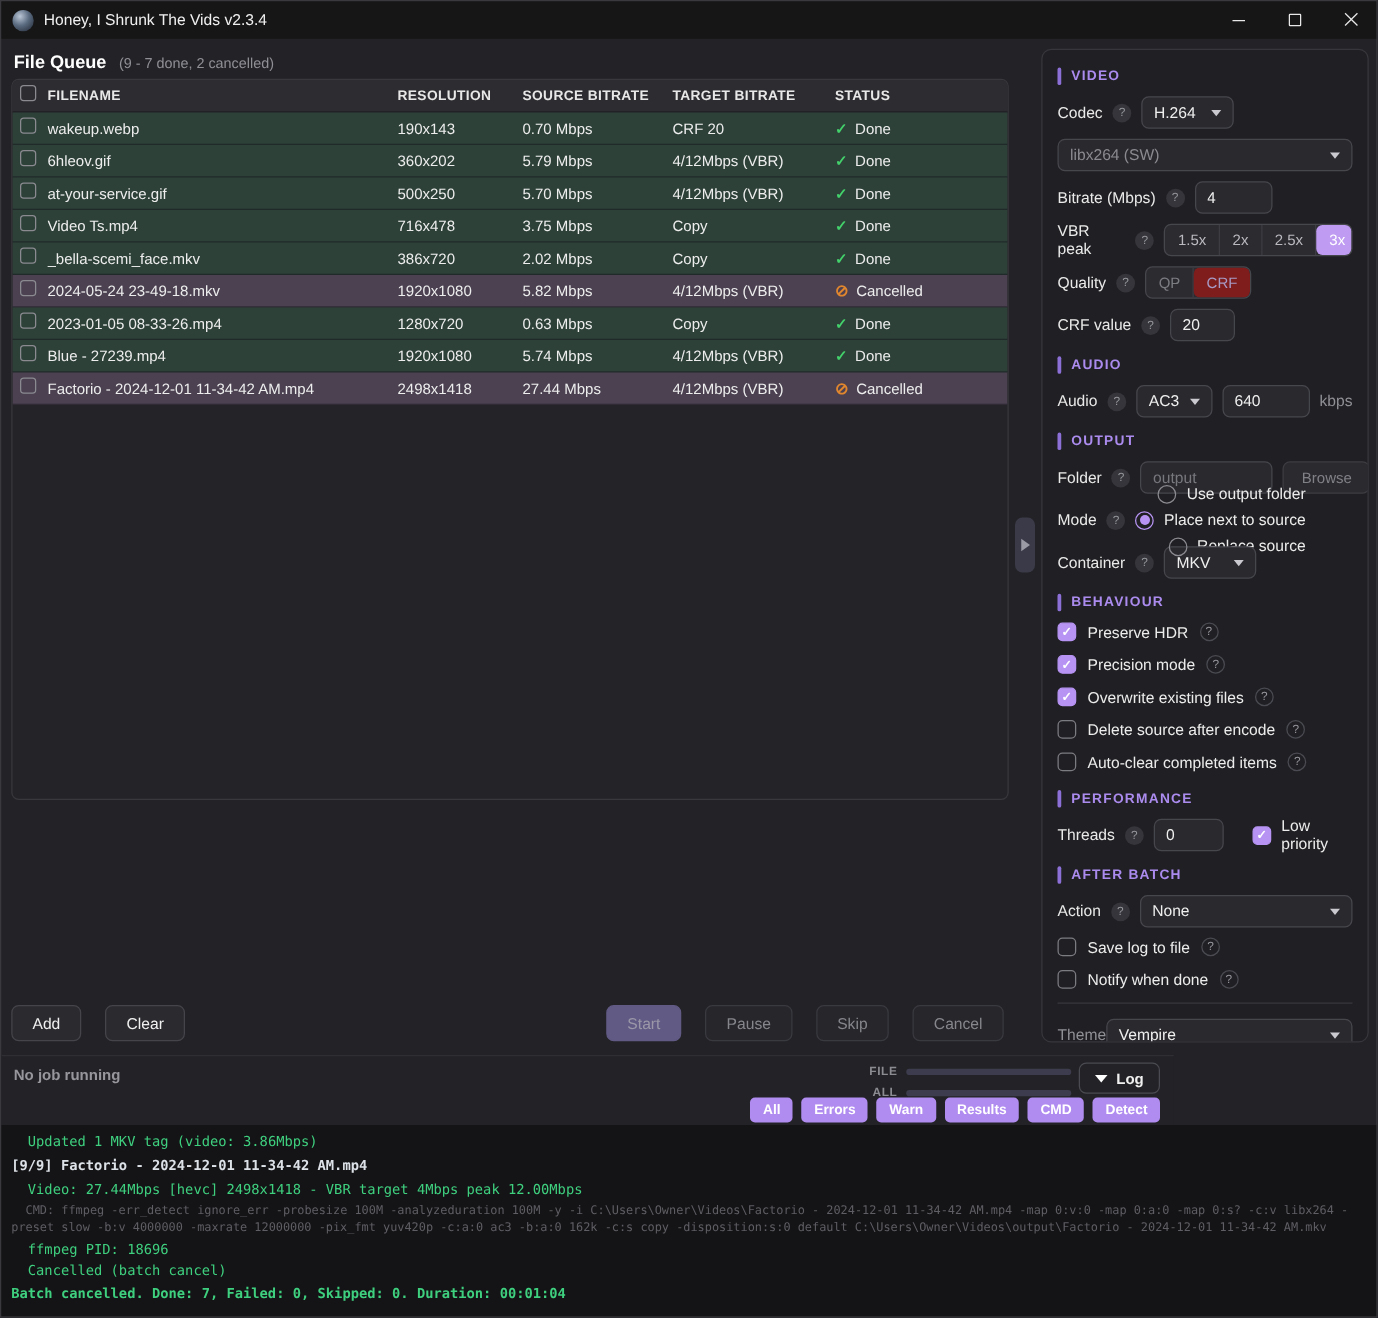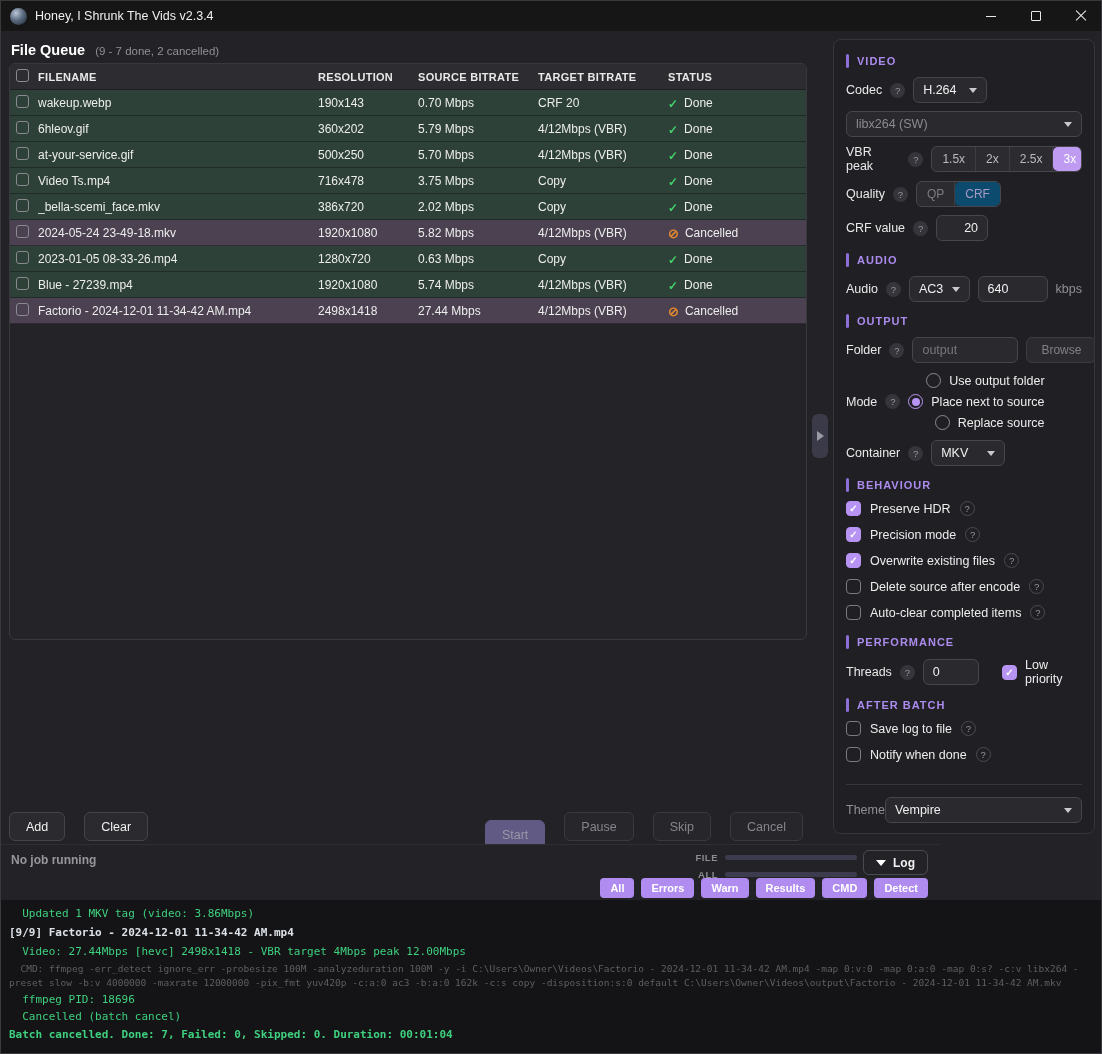--- a/index.html
+++ b/index.html
@@ -30,21 +30,21 @@
   .trow{border-bottom:1px solid rgba(20,20,24,.5);}
   .trow.done{background:#2d4138;}
   .trow.cancelled{background:#4b4151;}
   .td{color:#ededed;font-size:12px;white-space:nowrap;overflow:hidden;}
   .cb-box{width:13px;height:13px;border:1px solid #8a8a90;border-radius:3px;display:inline-block;background:transparent;}
   .tcell.status{display:flex;align-items:center;gap:6px;}
   .status-icon.done::before{content:"✓";color:#43d16b;font-weight:700;font-size:12px;}
   .status-icon.cancelled::before{content:"⊘";color:#e0862e;font-weight:700;font-size:13px;}
   .queue-actions{position:absolute;left:8px;top:773px;width:794px;display:flex;gap:19px;align-items:center;}
   .btn{height:29px;padding:0 16px;border-radius:6px;background:#2a2a2f;border:1px solid #44444a;color:#f0f0f0;font-size:12.5px;display:flex;align-items:center;justify-content:center;}
-  .btn.primary-disabled{background:#615a84;border-color:#615a84;color:#9b97a8;margin-top:16px;}
+  .btn.primary-disabled{background:#615a84;border-color:#615a84;color:#9b97a8;}
   .btn.disabled{color:#85858c;border-color:#393940;background:#26262b;}
   .spacer{flex:1;}
 
   
   .splitter{position:absolute;left:808px;top:30px;width:22px;height:813px;}
   .splitter-handle{position:absolute;left:3px;top:383px;width:16px;height:44px;background:#3a3a49;border-radius:6px;display:flex;align-items:center;justify-content:center;}
   .tri-right{width:0;height:0;border-top:5px solid transparent;border-bottom:5px solid transparent;border-left:7px solid #9b9ba6;}
 
   
   .sidebar{position:absolute;left:830px;top:30px;width:272px;height:813px;padding:8px 8px 10px 2px;}
@@ -57,26 +57,26 @@
   .lbl.dim{color:#8f8f96;}
   .help{width:15px;height:15px;border-radius:50%;background:#35353b;color:#97979e;font-size:9.5px;display:inline-flex;align-items:center;justify-content:center;flex:none;}
   .help::before{content:"?";}
   .help.outline{background:transparent;border:1px solid #4a4a52;}
   .select{height:26px;background:#29292e;border:1px solid #46464d;border-radius:6px;color:#efefef;font-size:12.5px;display:inline-flex;align-items:center;padding:0 9px;justify-content:space-between;gap:8px;}
   .select.dimtext{color:#8a8a90;}
   .chev{width:0;height:0;border-left:4px solid transparent;border-right:4px solid transparent;border-top:5px solid #c9c9cf;flex:none;}
   .w72{width:74px;} .w70{width:72px;} .wfull{width:100%;} .wflex{flex:1;}
   .input{height:26px;background:#29292e;border:1px solid #46464d;border-radius:6px;color:#efefef;font-size:12.5px;padding:0 9px;font-family:"Liberation Sans",sans-serif;}
   .input::placeholder{color:#77777e;}
-  .in60{width:62px;} .in70{width:70px;} .in55{width:56px;} .in50{width:52px;text-align:right;} .in105{width:106px;}
+  .in60{width:62px;} .in70{width:70px;} .in55{width:56px;} .in50{width:52px;} .in105{width:106px;}
   .seggroup{display:flex;border:1px solid #46464d;border-radius:6px;overflow:hidden;background:#2b2b30;}
   .seg{padding:0 10px;height:24px;display:flex;align-items:center;color:#b9b9bf;font-size:12px;border-right:1px solid #3c3c42;}
   .seg:last-child{border-right:none;}
   .seg.sel{background:#bf9bf2;color:#fff;border-radius:5px;}
-  .seg.sel-muted{background:#0c4a6e;color:#a79ac4;border-radius:5px;}
+  .seg.sel-muted{background:#7f1d1d;color:#a79ac4;border-radius:5px;}
   .seg.dim{color:#7c7c83;}
   .btn-browse{height:26px;padding:0 14px;background:#2a2a2f;border:1px solid #3c3c42;border-radius:6px;color:#808087;font-size:12px;display:flex;align-items:center;}
   .radiocol{display:flex;flex-direction:column;gap:2px;}
   .radiorow{display:flex;align-items:center;gap:8px;color:#ececec;font-size:12.5px;height:19px;justify-content:flex-end;}
   .radio{width:15px;height:15px;border-radius:50%;border:1.5px solid #8a8a90;flex:none;position:relative;}
   .radio.sel{border-color:#b794f4;}
   .radio.sel::after{content:"";position:absolute;inset:2.5px;border-radius:50%;background:#b794f4;}
   .cbrow{display:flex;align-items:center;gap:9px;margin-bottom:11px;}
   .cbox{width:15px;height:15px;border-radius:4px;border:1px solid #7b7b82;flex:none;display:flex;align-items:center;justify-content:center;}
   .cbox.checked{background:#b794f4;border-color:#b794f4;}
@@ -270,20 +270,25 @@
         <span class="chev"></span>
       </div>
     </div>
     <div class="crow">
       <div class="select wfull dimtext">
         <span>libx264 (SW)</span>
         <span class="chev"></span>
       </div>
     </div>
     <div class="crow">
+      <span class="lbl">Bitrate (Mbps)</span>
+      <span class="help"></span>
+      <input class="input in60" value="4" style="">
+    </div>
+    <div class="crow">
       <span class="lbl">VBR peak</span>
       <span class="help"></span>
       <div class="seggroup" id="vbr-group">
           <span class="seg">1.5x</span>
           <span class="seg">2x</span>
           <span class="seg">2.5x</span>
           <span class="seg sel">3x</span>
         </div>
     </div>
     <div class="crow">
@@ -394,20 +399,28 @@
       <input class="input in55" value="0" style="">
       <span style="width:8px"></span>
       <span class="cbox checked"></span>
       <span class="cblabel">Low priority</span>
     </div>
 
     <div class="sect">
         <span class="sect-bar"></span>
         <span class="sect-label">AFTER BATCH</span>
       </div>
+    <div class="crow">
+      <span class="lbl">Action</span>
+      <span class="help"></span>
+      <div class="select wflex">
+        <span>None</span>
+        <span class="chev"></span>
+      </div>
+    </div>
     <div id="afterbatch-list">
         <label class="cbrow">
           <span class="cbox"></span>
           <span class="cblabel">Save log to file</span>
           <span class="help outline"></span>
         </label>
         <label class="cbrow">
           <span class="cbox"></span>
           <span class="cblabel">Notify when done</span>
           <span class="help outline"></span>

